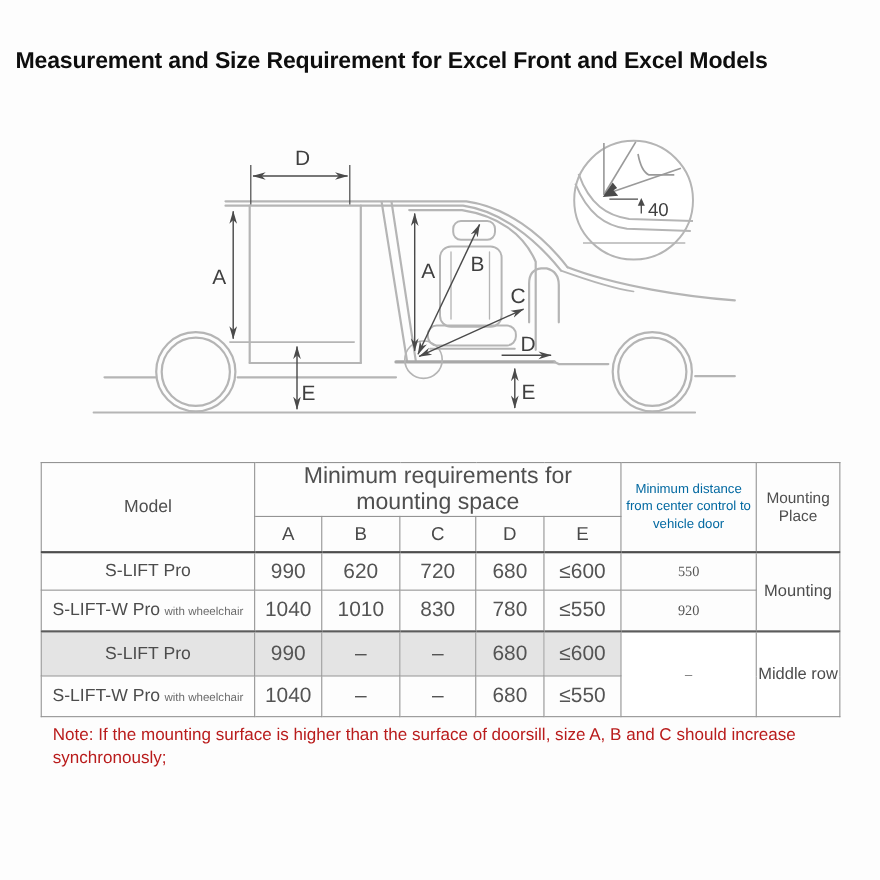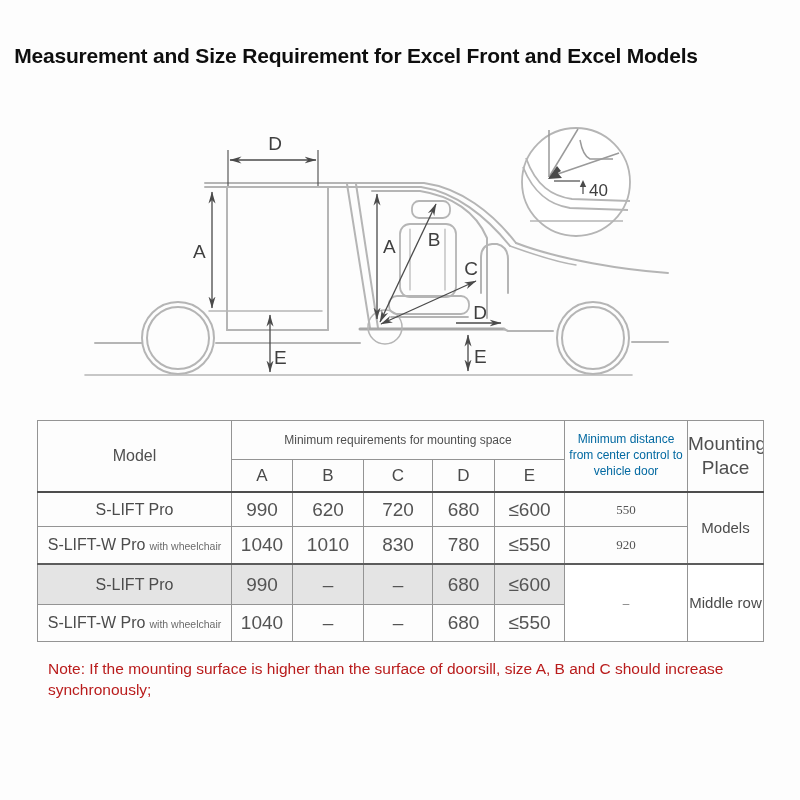--- a/index.html
+++ b/index.html
@@ -19,23 +19,23 @@
     color:#4f4f4f;
   }
   table.spec th,table.spec td{
     border:1px solid #949494;padding:0;vertical-align:middle;
     text-align:center;font-weight:400;overflow:hidden;
   }
   table.spec{border:1px solid #6f6f6f;}
   thead tr.hrow1 th{height:38px;}
   thead tr.hrow2 th{height:31px;font-size:17px;color:#4a4a4a;}
   th.h-model{font-size:16px;margin-top:36px;}
-  th.h-space{font-size:12px;}
+  th.h-space{font-size:21px;}
   th.h-dist{font-size:12px;line-height:1.32;padding:0 6px;color:#0369a1;}
-  th.h-place{font-size:19px;line-height:1.25;}
+  th.h-place{font-size:14px;line-height:1.25;}
   tbody tr td{font-size:19px;color:#545454;}
   tbody tr:first-child td{border-top:2px solid #4d4d4d;}
   tbody tr.section-start td{border-top:2px solid #5c5c5c;}
   td.model-cell{text-align:left;padding-left:9px;font-size:16px;color:#4c4c4c;white-space:nowrap;}
   td.model-cell .sub{font-size:10.5px;color:#6b6b6b;margin-left:4px;}
   tr.r1 td{height:33px;}
   tr.r2 td{height:36px;}
   tr.r3 td{height:39px;}
   tr.r4 td{height:36px;}
   tr.shaded td{background:#e4e4e4;}
@@ -203,21 +203,21 @@
   </thead>
   <tbody>
     <tr class="r1">
       <td class="model-cell"><span>S-LIFT Pro</span></td>
       <td>990</td>
       <td>620</td>
       <td>720</td>
       <td>680</td>
       <td>≤600</td>
       <td class="dist-cell">550</td>
-      <td class="place-cell" rowspan="2">Models</td>
+      <td class="place-cell" rowspan="2">Mounting</td>
     </tr>
     <tr class="r2">
       <td class="model-cell"><span>S-LIFT-W Pro</span><span class="sub">with wheelchair</span></td>
       <td>1040</td>
       <td>1010</td>
       <td>830</td>
       <td>780</td>
       <td>≤550</td>
       <td class="dist-cell">920</td>
     </tr>

